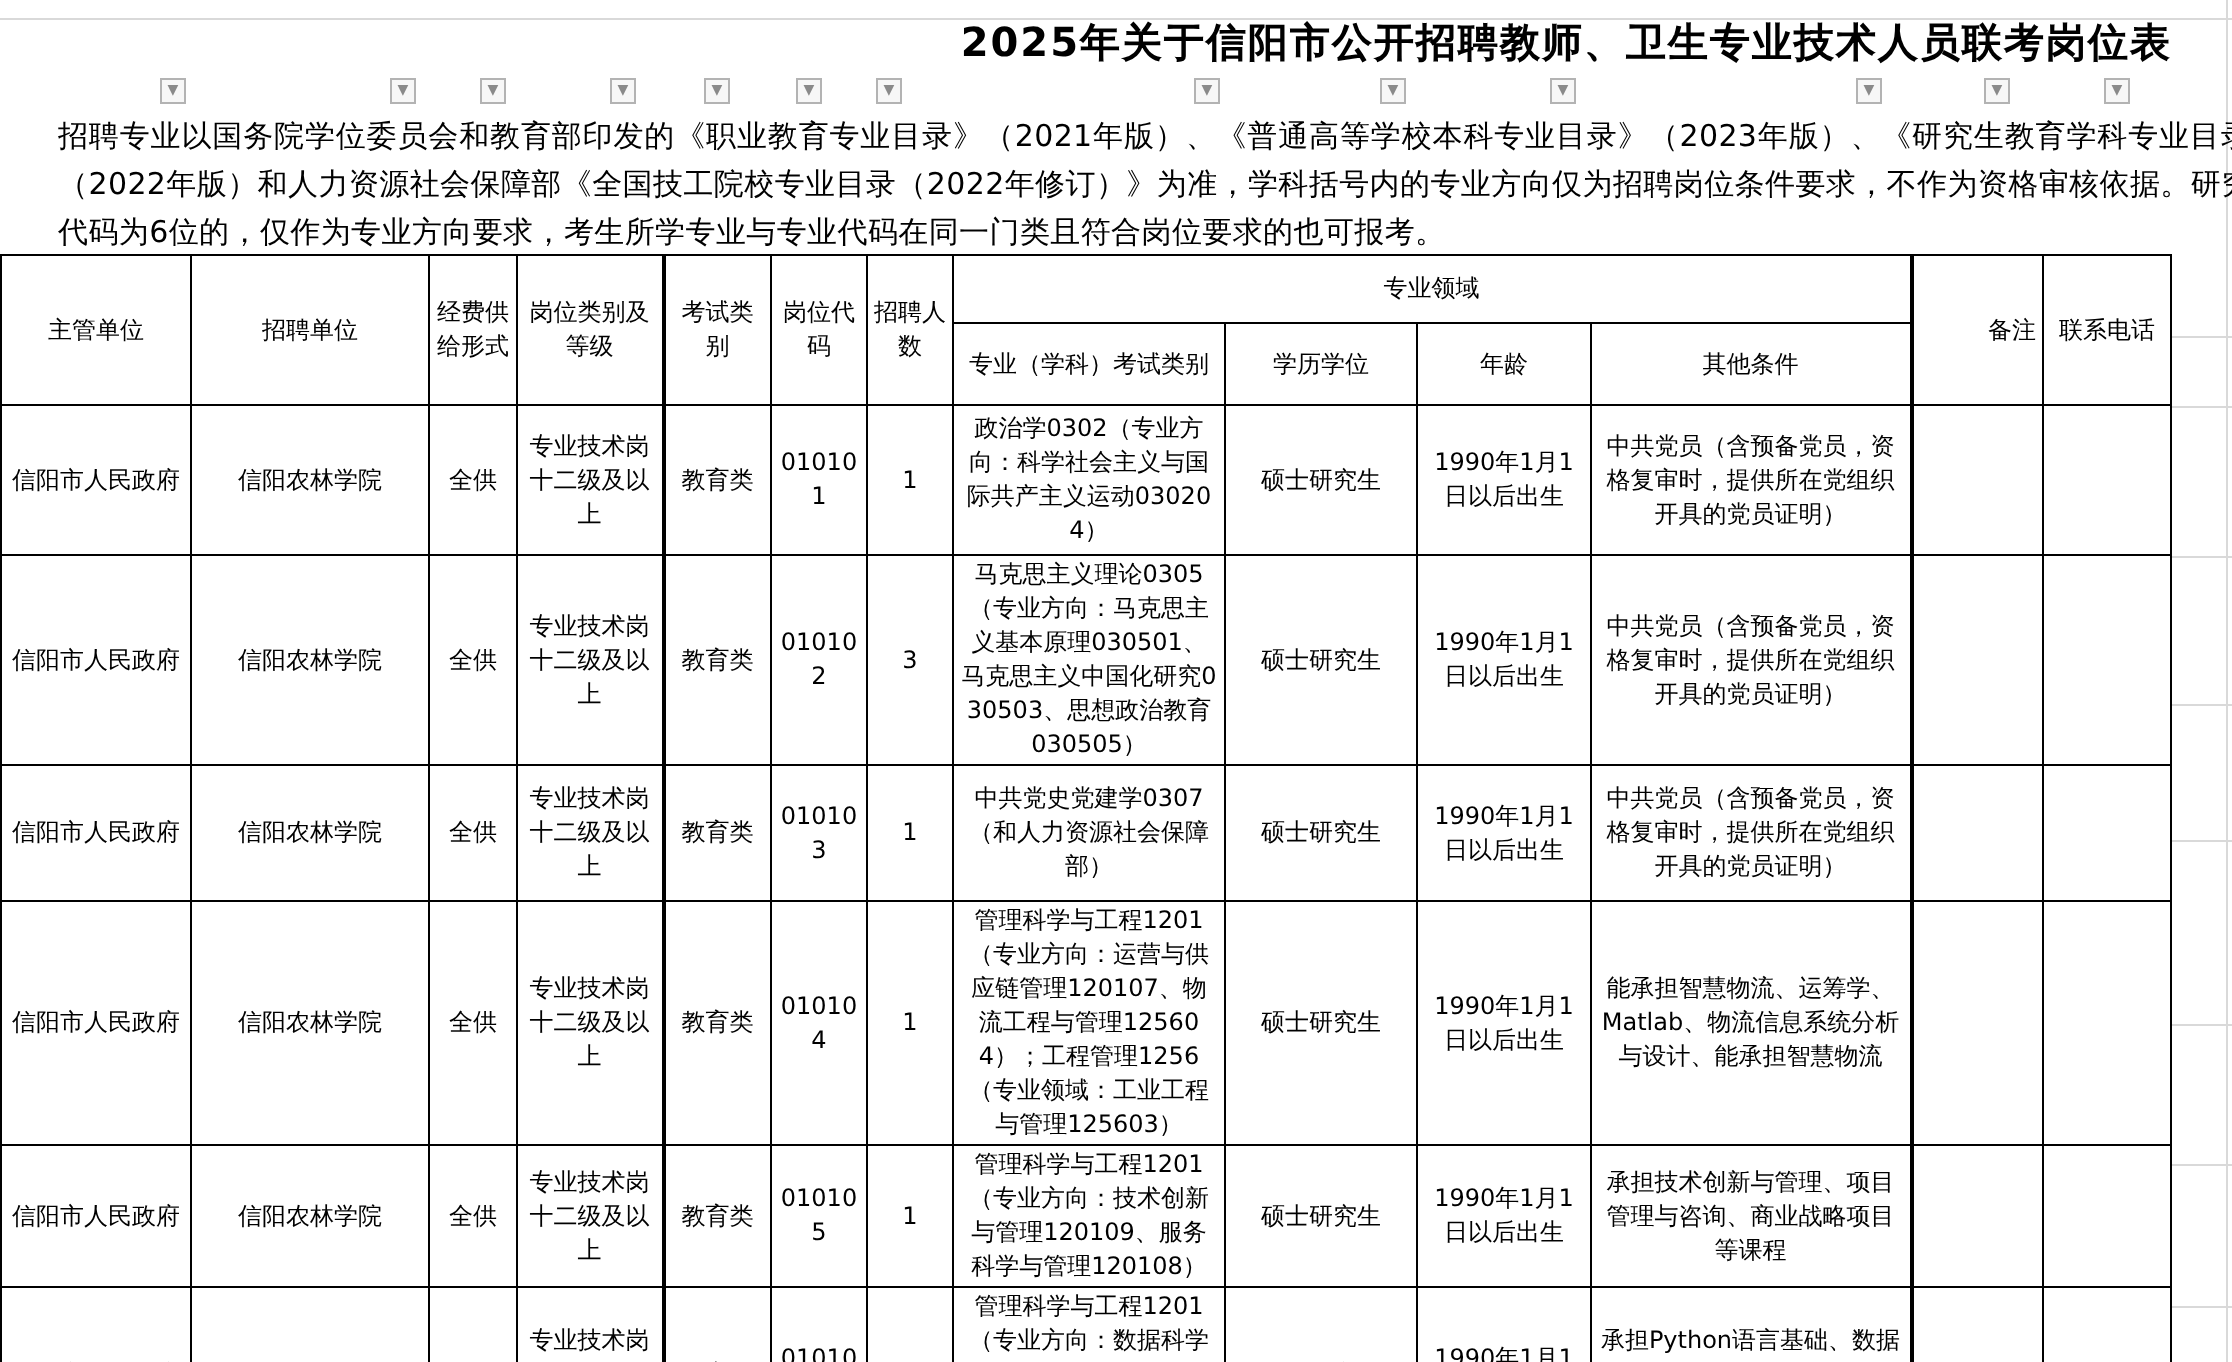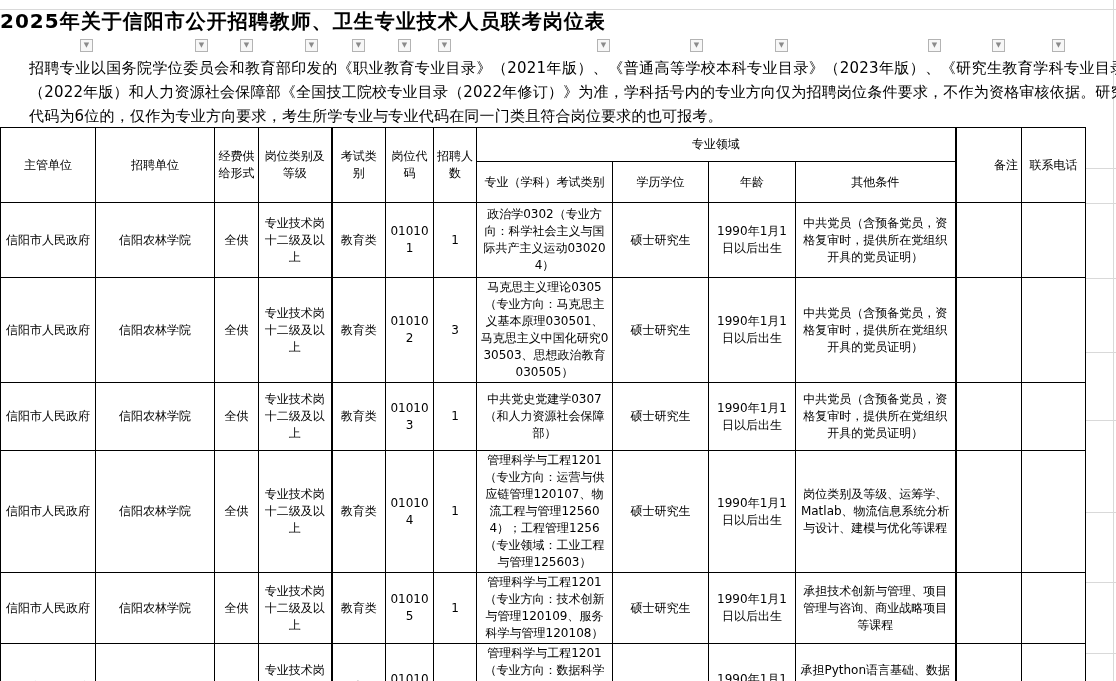--- a/index.html
+++ b/index.html
@@ -1,20 +1,20 @@
 <!DOCTYPE html>
 <html><head>
 <meta charset="utf-8">
 <style>
   html,body{margin:0;padding:0;background:#fff;}
   .page{position:relative;width:1116px;height:681px;background:#ffffff;overflow:hidden;
         font-family:"DejaVu Sans",sans-serif;color:#000;}
   .gridline-h{position:absolute;height:1px;background:#d9d9d9;}
   .gridline-v{position:absolute;width:1px;background:#d9d9d9;}
-  .title{position:absolute;top:8px;left:0;width:1086px;text-align:left;
+  .title{position:absolute;top:8px;left:0;width:1086px;text-align:right;
          font-size:20px;font-weight:bold;letter-spacing:1px;white-space:nowrap;}
   .filter-btn{position:absolute;top:39px;width:13px;height:13px;box-sizing:border-box;
          border:1px solid #b3b3b3;background:#f7f7f7;color:#8a8a8a;font-size:7px;
          line-height:11px;text-align:center;cursor:pointer;}
   .notes{position:absolute;top:56px;left:1px;width:1112px;font-size:15px;line-height:24px;
          text-align:justify;letter-spacing:0.2px;padding-left:28px;}
   table.positions{position:absolute;top:127px;left:0;width:1086px;border-collapse:collapse;
          table-layout:fixed;background:#fff;}
   table.positions th,table.positions td{border:1px solid #000;text-align:center;
          vertical-align:middle;font-size:12px;line-height:17px;padding:1px 3px;
@@ -154,21 +154,21 @@
         <td>信阳市人民政府</td>
         <td>信阳农林学院</td>
         <td>全供</td>
         <td>专业技术岗十二级及以上</td>
         <td>教育类</td>
         <td>010104</td>
         <td>1</td>
         <td>管理科学与工程1201（专业方向：运营与供应链管理120107、物流工程与管理125604）；工程管理1256（专业领域：工业工程与管理125603）</td>
         <td>硕士研究生</td>
         <td>1990年1月1日以后出生</td>
-        <td>岗位类别及等级、运筹学、Matlab、物流信息系统分析与设计、建模与优化等课程</td>
+        <td>能承担智慧物流、运筹学、Matlab、物流信息系统分析与设计、能承担智慧物流</td>
         <td></td>
         <td></td>
       </tr>
       <tr>
         <td>信阳市人民政府</td>
         <td>信阳农林学院</td>
         <td>全供</td>
         <td>专业技术岗十二级及以上</td>
         <td>教育类</td>
         <td>010105</td>

